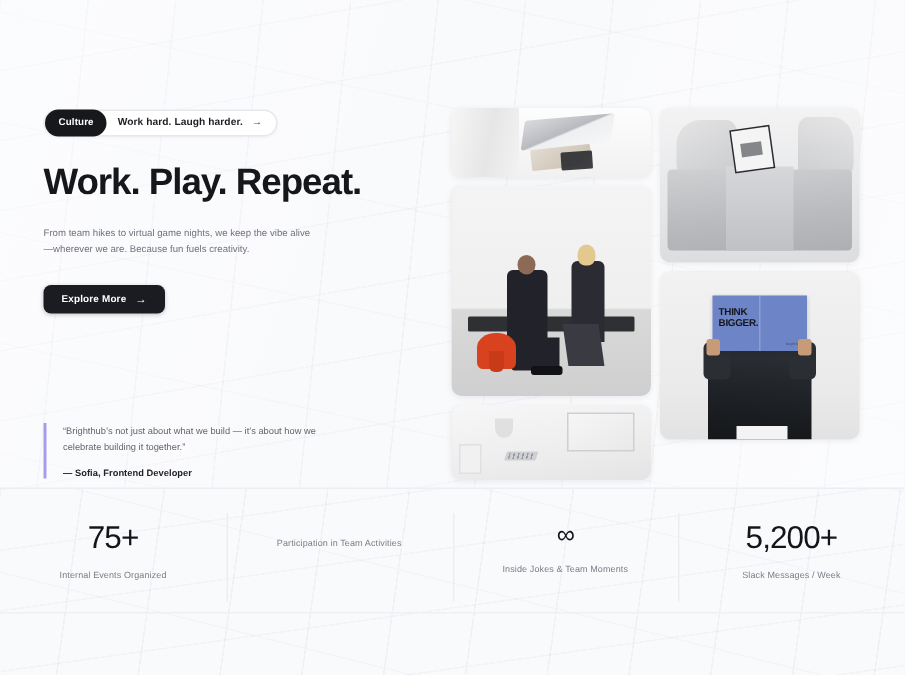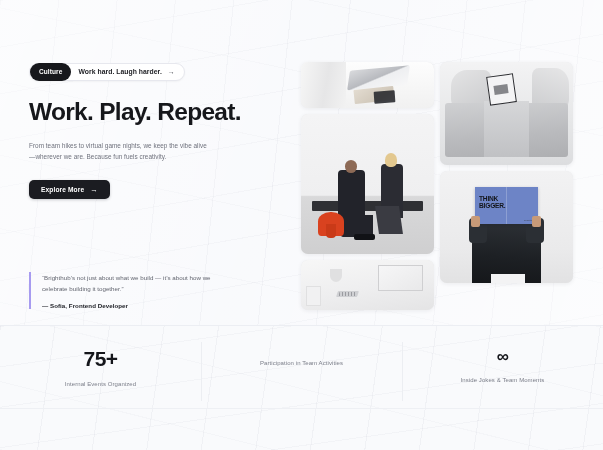--- a/index.html
+++ b/index.html
@@ -32,21 +32,21 @@
   }
   .grid-fade {
     position:absolute; inset:0;
     pointer-events:none;
     background:linear-gradient(110deg, rgba(255,255,255,.55) 0%, rgba(255,255,255,.15) 45%, rgba(255,255,255,.6) 100%);
   }
 
   
   .hero {
     position:absolute;
-    left:0; top:0; right:0;
+    left:0; top:10px; right:0;
     height:325px;
   }
 
   .hero-left {
     position:absolute;
     left:29px; top:60px;
     width:250px;
   }
 
   
@@ -409,21 +409,21 @@
   }
   .stat + .stat::before {
     content:"";
     position:absolute;
     left:0; top:-6px; bottom:-14px;
     width:1px;
     background:#eceef2;
   }
   .stat-value {
     font-size:21px;
-    font-weight:700;
+    font-weight:400;
     letter-spacing:-.6px;
     color:#14151a;
     line-height:1;
   }
   .stat-value.inf { font-size:17px; }
   .stat-label {
     margin-top:12px;
     font-size:6px;
     color:#7b7e89;
     letter-spacing:.08px;
@@ -540,19 +540,23 @@
 
       <div class="stat">
         <div class="stat-label">Participation in Team Activities</div>
       </div>
 
       <div class="stat">
         <div class="stat-value inf">∞</div>
         <div class="stat-label">Inside Jokes &amp; Team Moments</div>
       </div>
 
+      <div class="stat">
+        <div class="stat-value">5,200+</div>
+        <div class="stat-label">Slack Messages / Week</div>
+      </div>
 
     </div>
 
     <div class="stats-underline"></div>
   </section>
 
 </div>
 
 </body></html>

